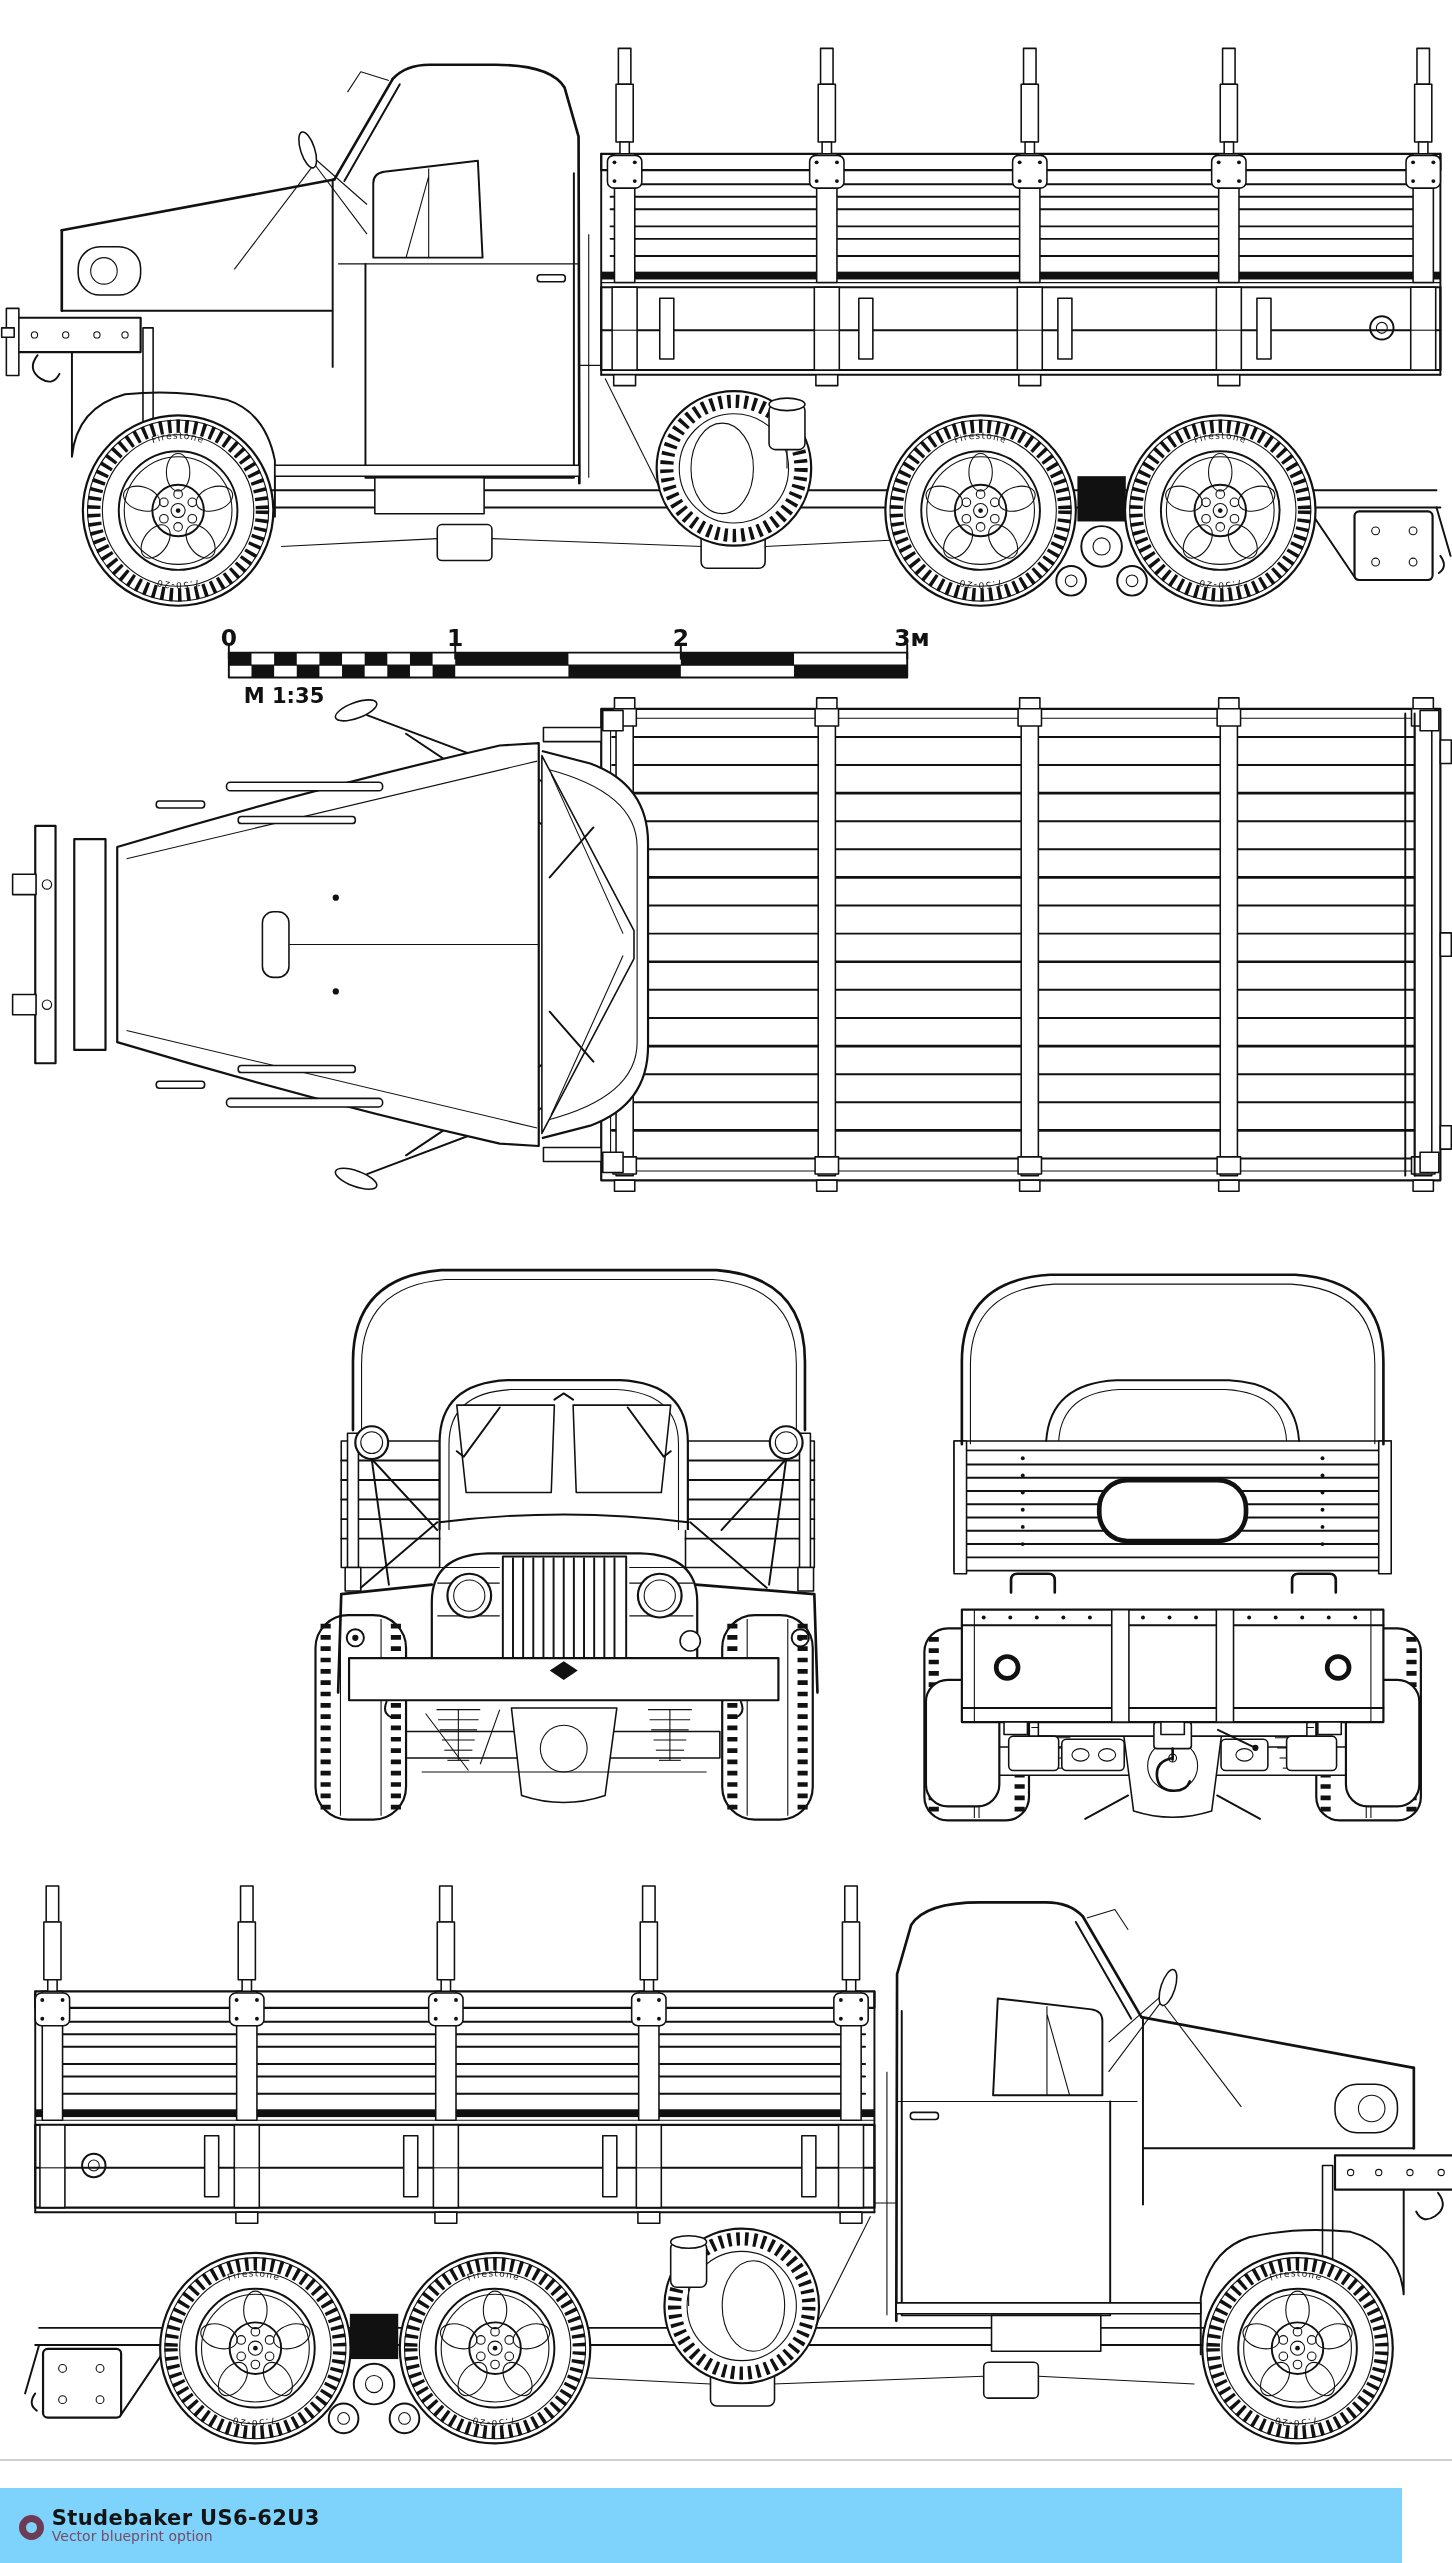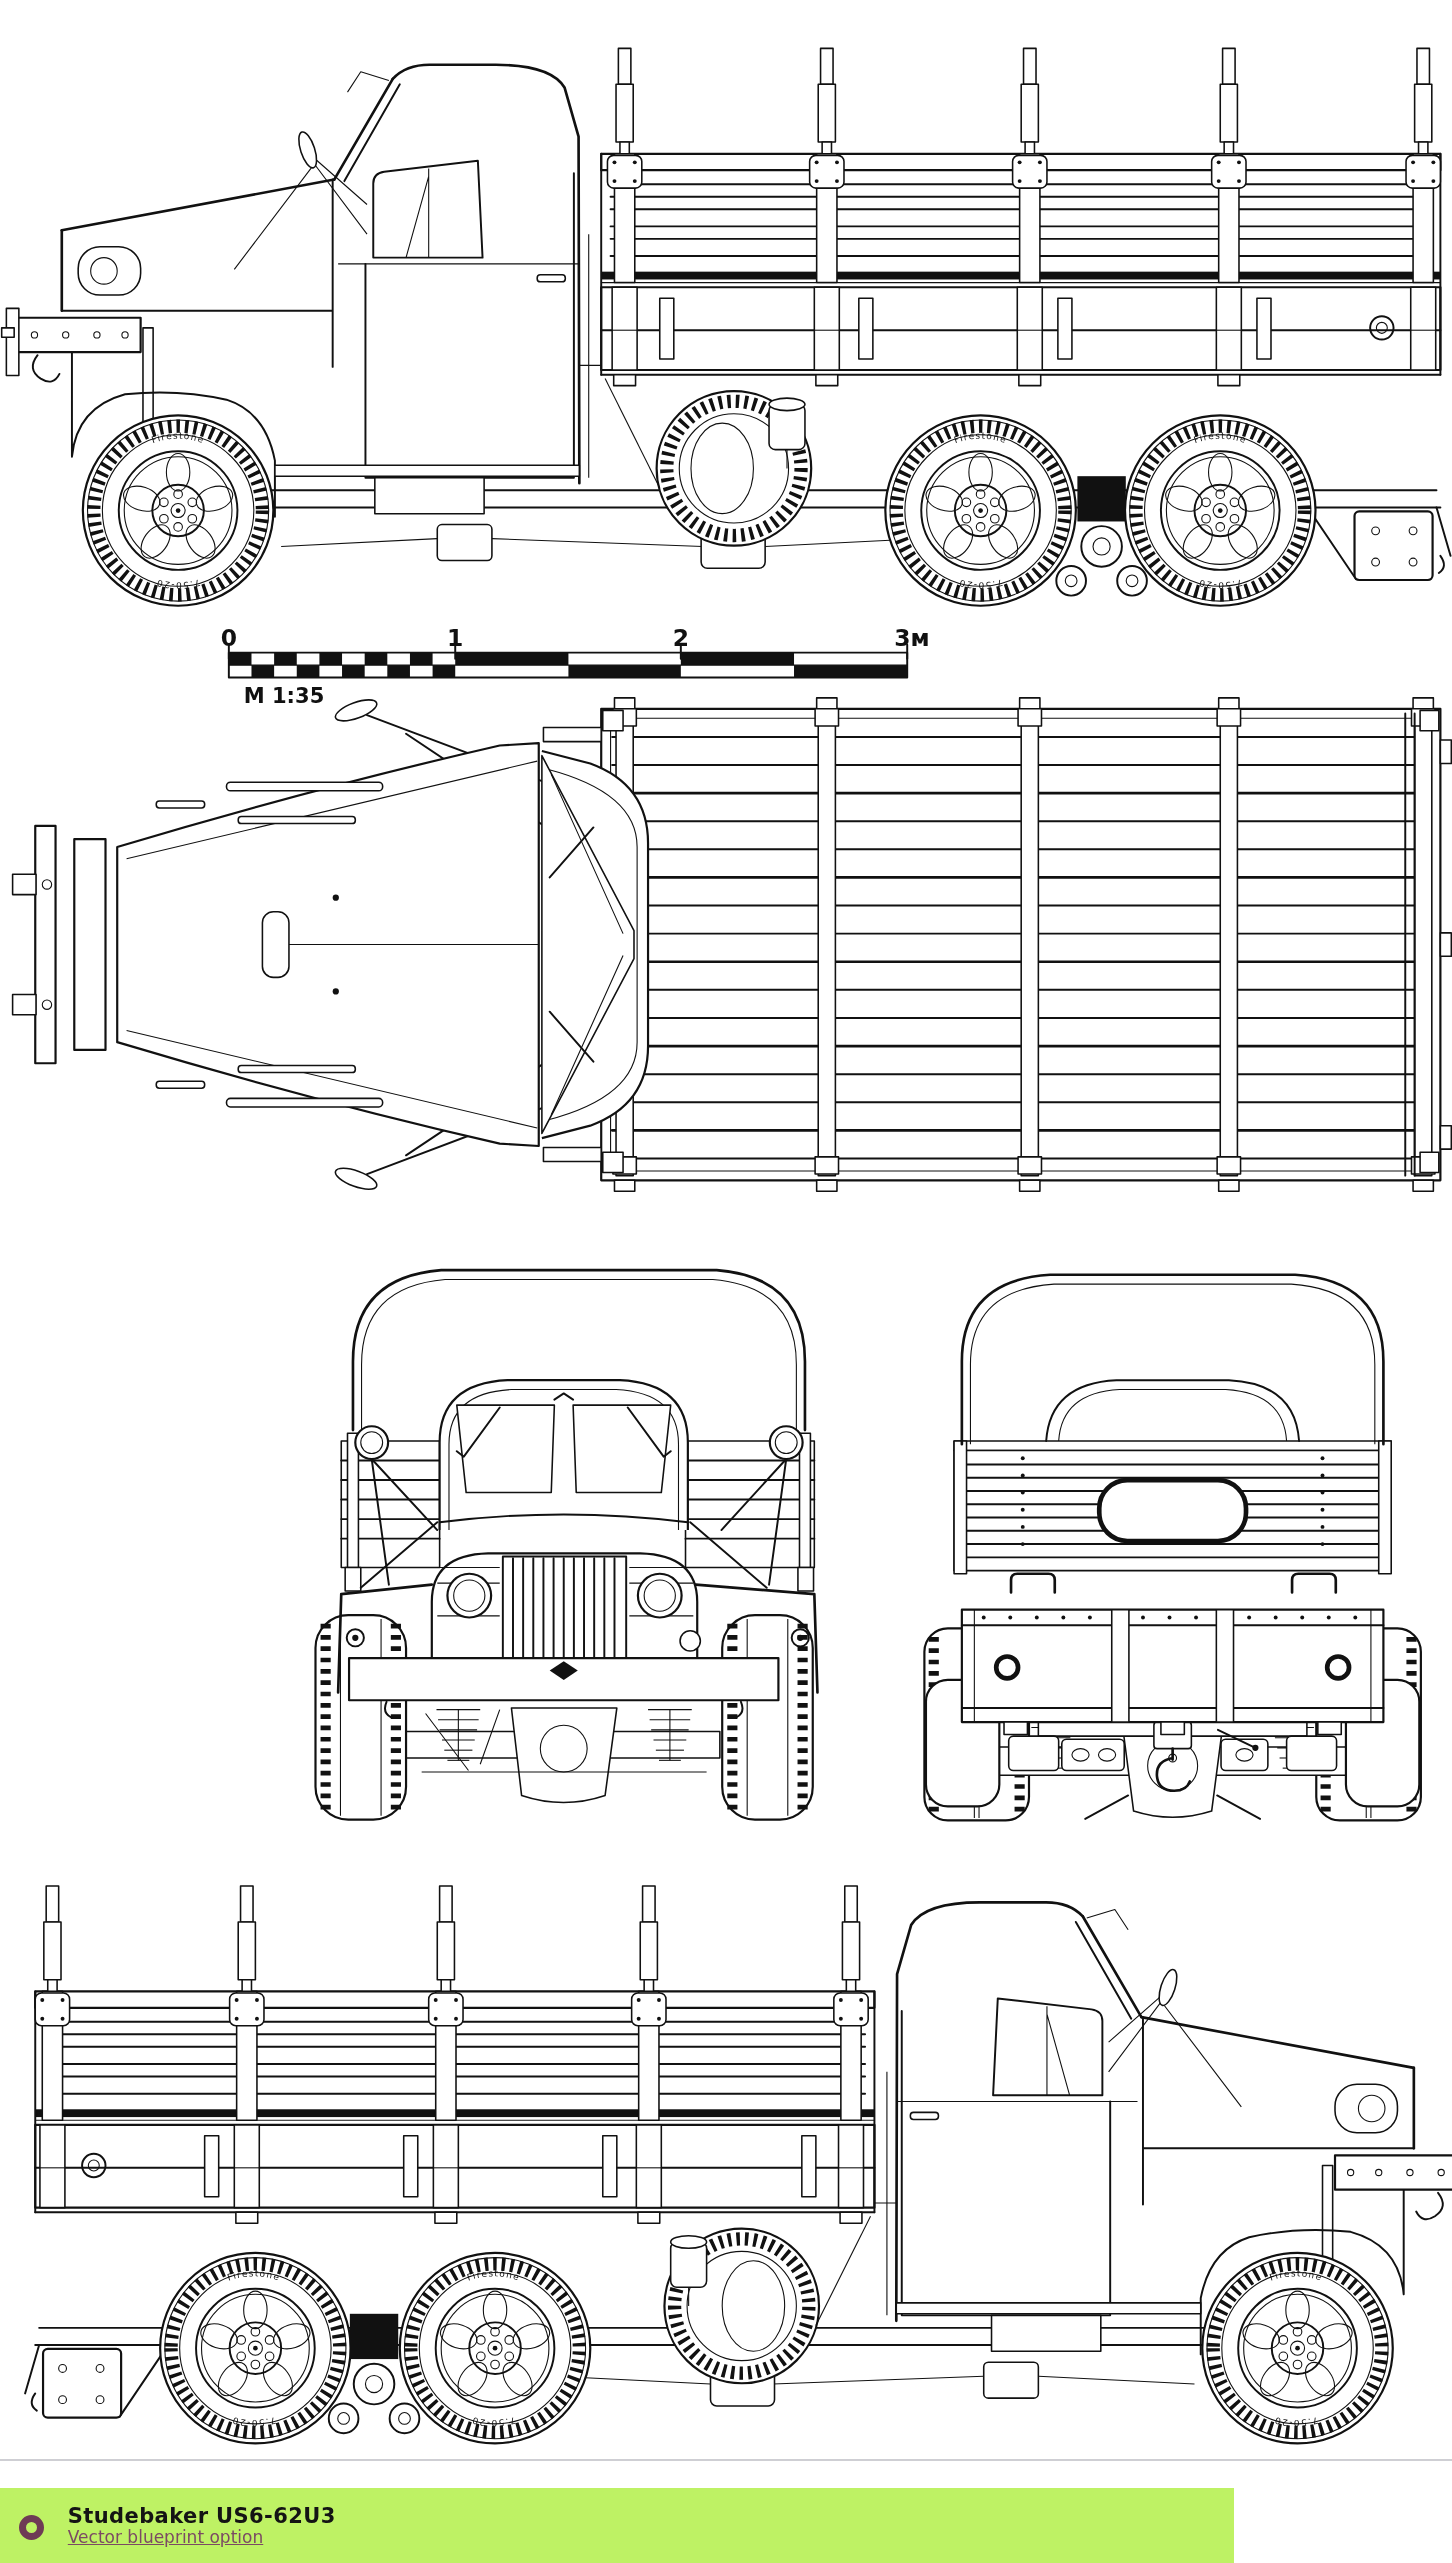--- a/index.html
+++ b/index.html
@@ -14,27 +14,27 @@
   .fw2{fill:#ffffff;stroke:#111111;stroke-width:2;stroke-linejoin:round;}
   .blk{fill:#111111;stroke:none;}
   .tread{fill:none;stroke:#111111;stroke-width:17;stroke-dasharray:4.5 6.5;}
   .tread2{fill:none;stroke:#111111;stroke-width:13;stroke-dasharray:6 8.5;}
   .dot{fill:#111111;stroke:none;}
   .num{font-family:"DejaVu Sans",sans-serif;font-weight:bold;font-size:30px;fill:#111111;}
   .cap{font-family:"DejaVu Sans",sans-serif;font-weight:bold;font-size:27px;fill:#111111;}
   .tiretxt{font-family:"DejaVu Sans",sans-serif;font-size:11.5px;letter-spacing:1.5px;fill:#111111;}
   
   .rule{position:absolute;left:0;top:2459px;width:1453px;height:1.6px;background:#cfcfd4;}
-  .footer{position:absolute;left:0;top:2488px;width:1234px;height:75px;background:#bef264;
-          display:flex;align-items:center;gap:16px;}
+  .footer{position:absolute;left:0;top:2488px;width:1402px;height:75px;background:#7dd3fc;
+          display:flex;align-items:center;}
   .ring{width:11px;height:11px;border:7.8px solid #6e3b55;border-radius:50%;
         margin-left:19px;margin-top:4.7px;flex:0 0 auto;}
   .ftxt{margin-left:7.8px;line-height:1.08;}
   .ftitle{font-weight:bold;font-size:21px;color:#141414;letter-spacing:0.4px;}
-  .fsub{font-size:17px;color:#7b4a63;text-decoration:underline;}
+  .fsub{font-size:14px;color:#7b4a63;}
 </style>
 </head>
 <body>
 
 <div class="stage">
 
 <svg class="bp" width="1453" height="2459" viewBox="0 0 1861 3150" aria-hidden="true">
 
   <defs>
 

